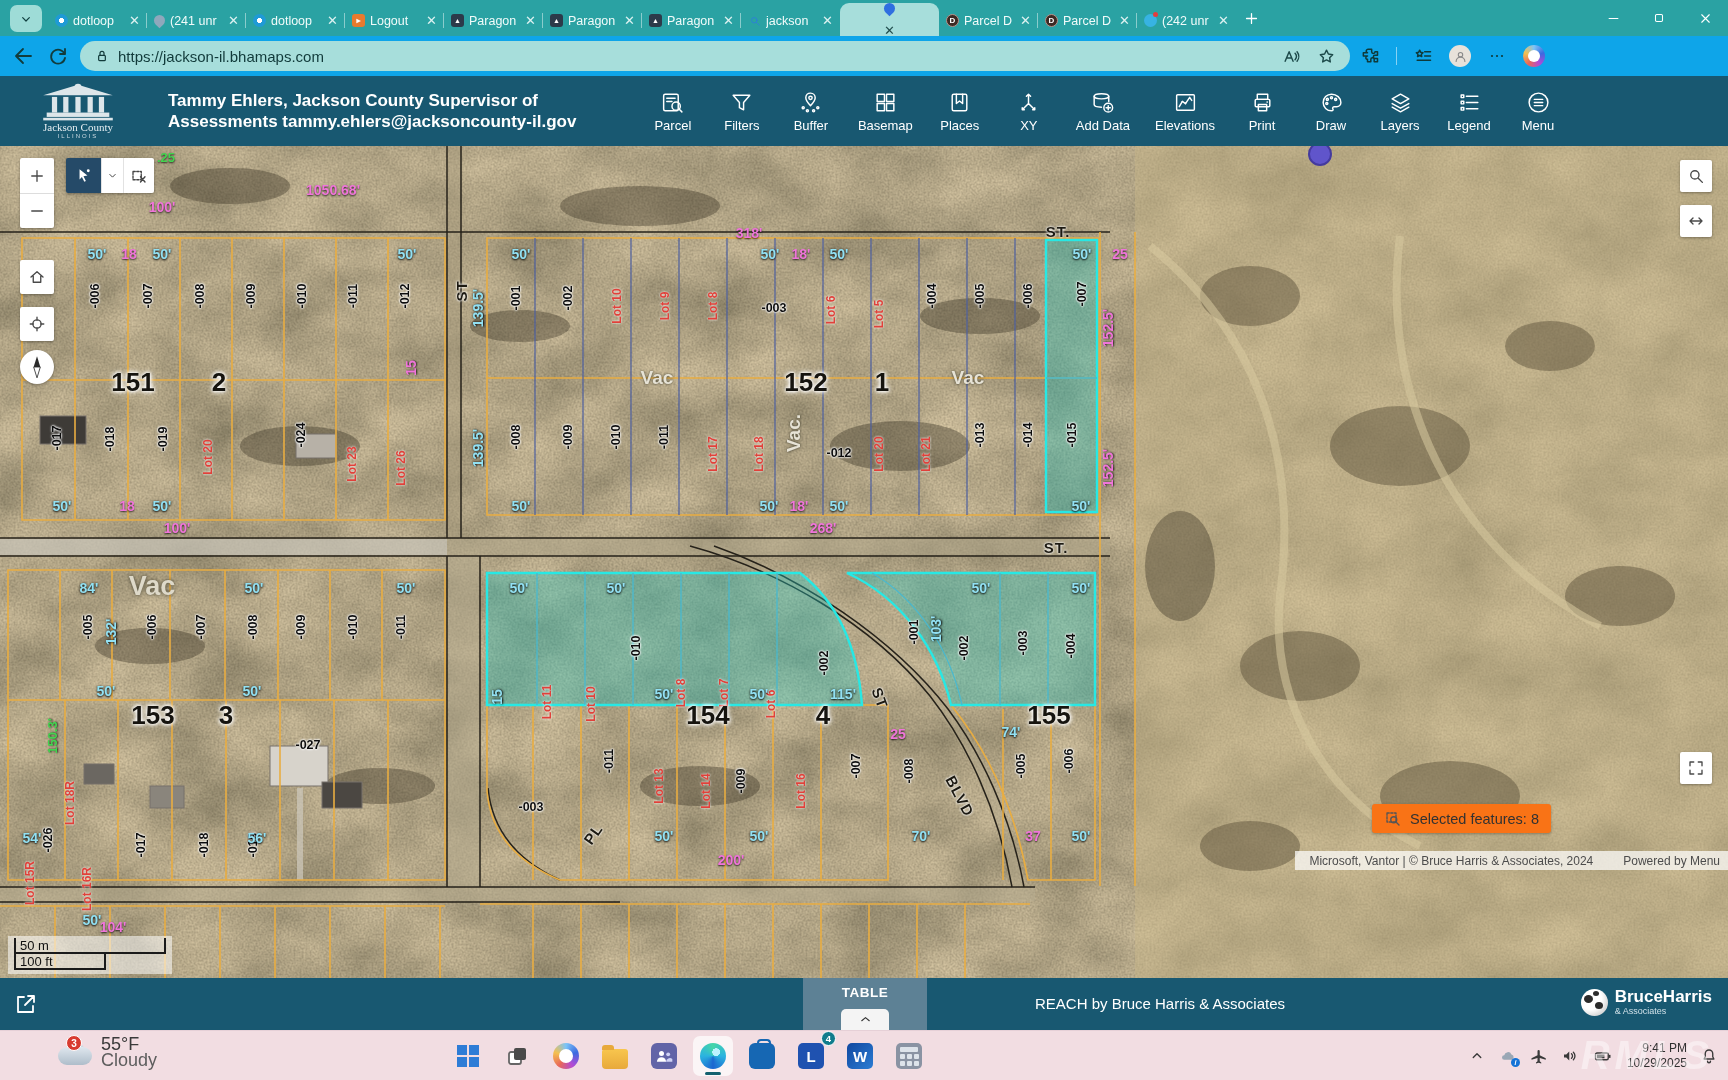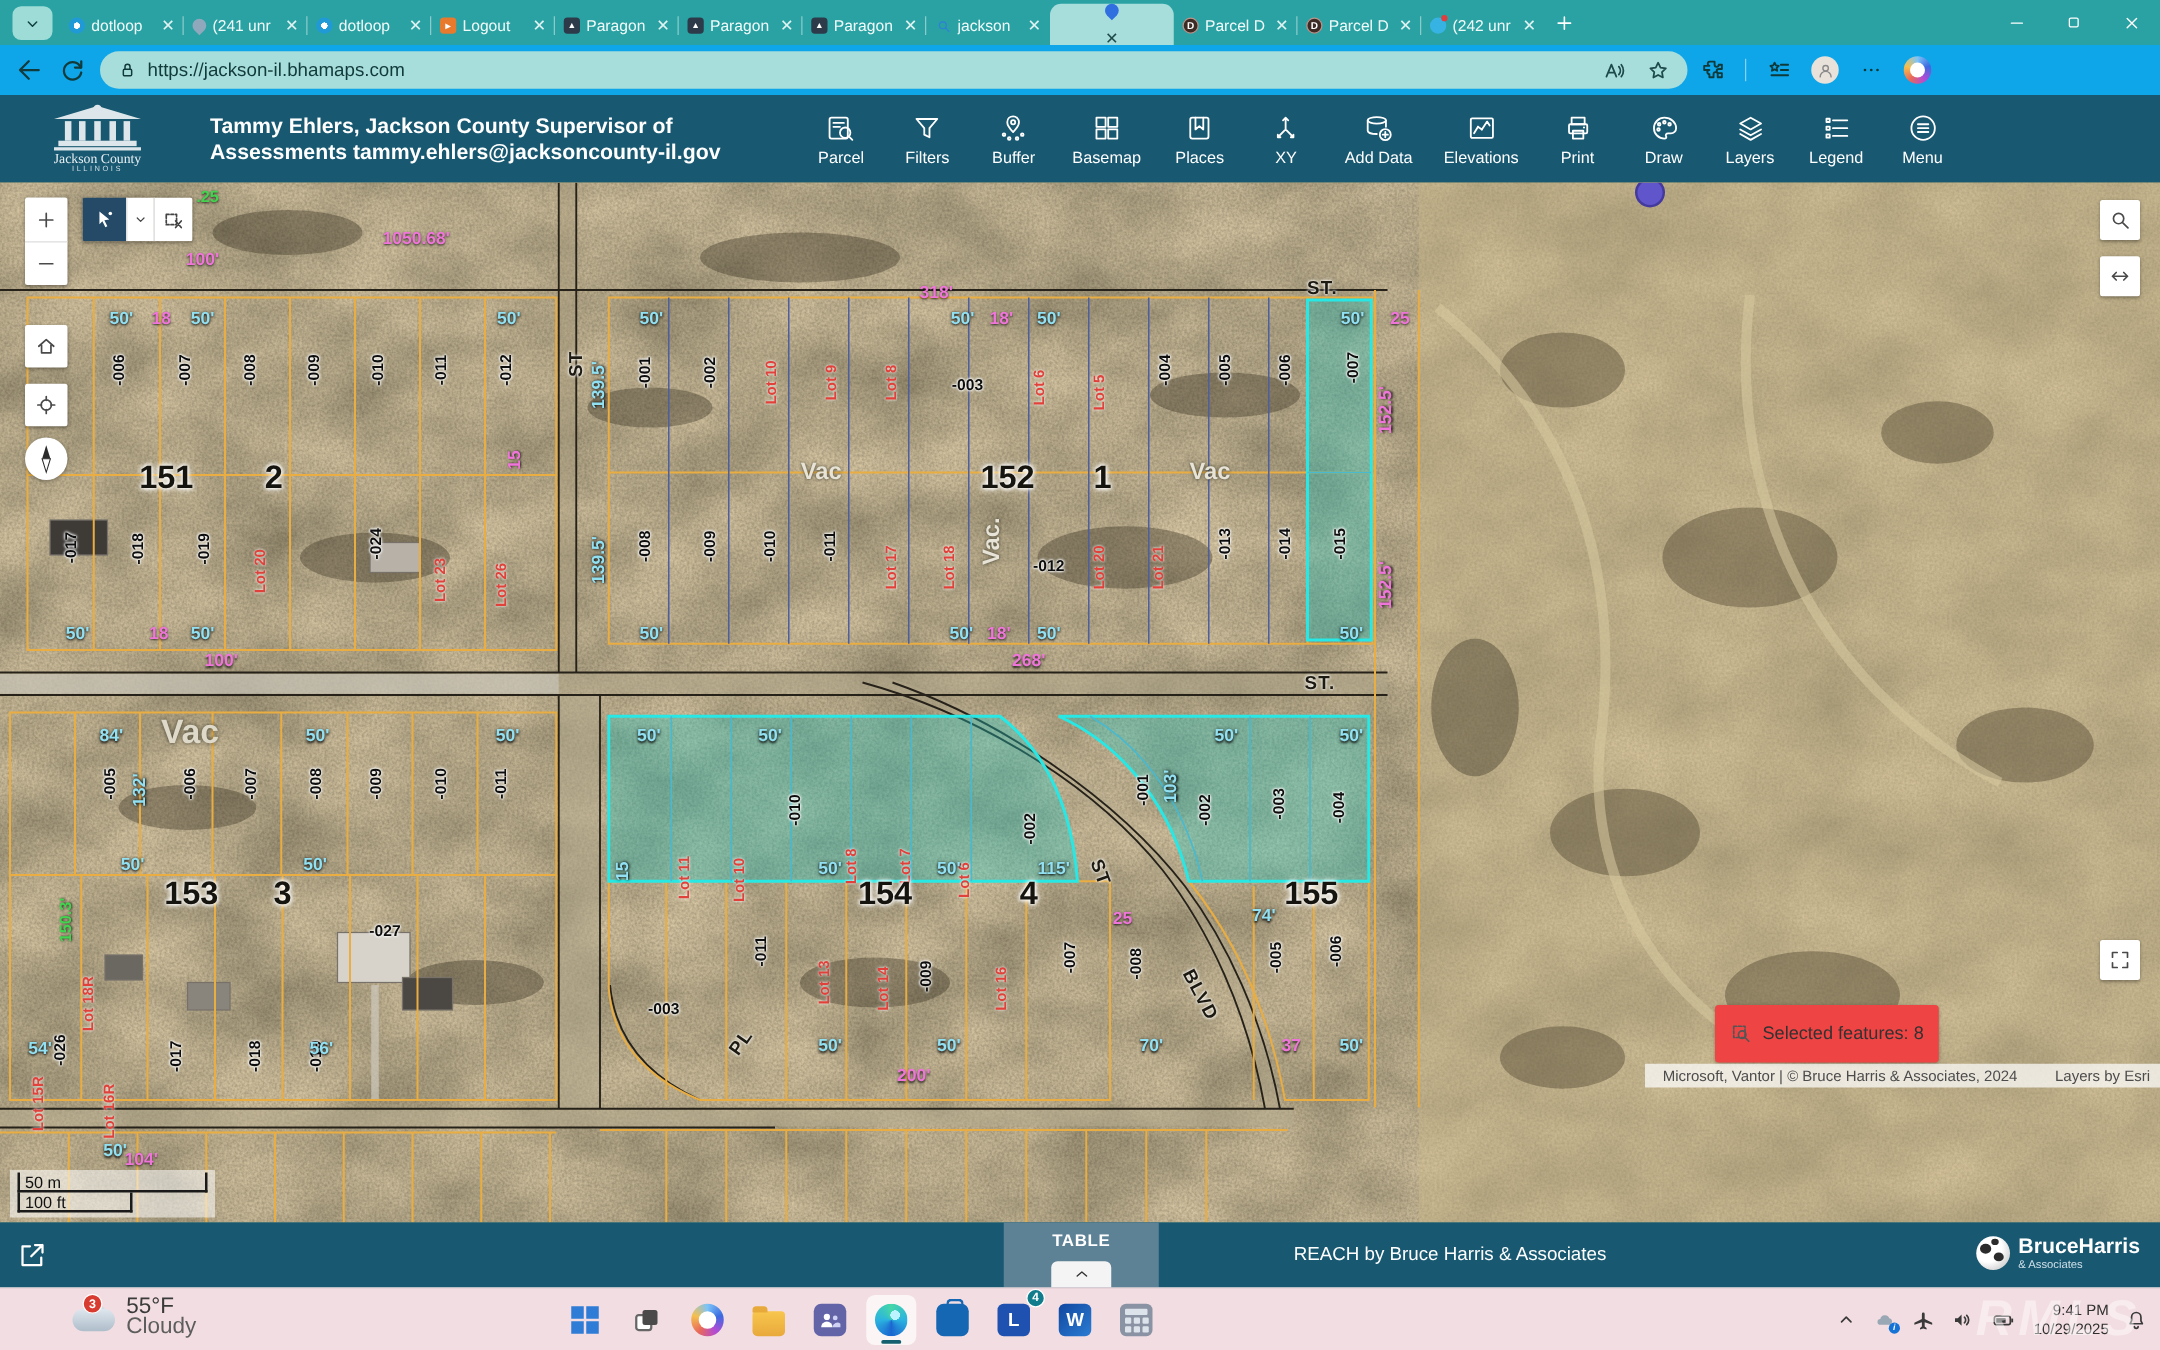--- a/index.html
+++ b/index.html
@@ -75,21 +75,21 @@
   .selbar{position:absolute;left:66px;top:12px;display:flex;box-shadow:0 1px 3px rgba(0,0,0,.35);border-radius:2px;overflow:hidden;}
   .selbar .sb{height:35px;display:flex;align-items:center;justify-content:center;}
   .sb-cursor{width:35px;background:#254a68;color:#fff;}
   .sb-drop{width:22px;background:#fff;color:#444;border-left:1px solid #e2e2e2;}
   .sb-clear{width:31px;background:#fff;color:#444;border-left:1px solid #e2e2e2;}
   .compass{position:absolute;left:20px;top:204px;width:34px;height:34px;border-radius:50%;background:#fff;box-shadow:0 1px 3px rgba(0,0,0,.35);display:flex;align-items:center;justify-content:center;}
   .scalebar{position:absolute;left:8px;bottom:4px;background:rgba(255,255,255,.55);padding:2px 6px 4px 6px;color:#111;font-size:13px;line-height:15px;}
   .sline{border-bottom:2px solid #1a1a1a;border-right:2px solid #1a1a1a;border-left:2px solid #1a1a1a;height:16px;padding:0 4px;}
   .sline.m{width:152px;}
   .sline.ft{width:92px;border-top:none;}
-  .selbadge{position:absolute;left:1372px;top:658px;height:46px;background:#ef4444;border-radius:3px;box-shadow:0 1px 3px rgba(0,0,0,.3);display:flex;align-items:center;gap:8px;padding:0 12px;font-size:14.5px;color:#323232;}
+  .selbadge{position:absolute;left:1372px;top:658px;height:29px;background:#f97316;border-radius:3px;box-shadow:0 1px 3px rgba(0,0,0,.3);display:flex;align-items:center;gap:8px;padding:0 12px;font-size:14.5px;color:#323232;}
   .attrib{position:absolute;right:0;bottom:108px;height:19px;background:rgba(255,255,255,.72);display:flex;align-items:center;font-size:12px;color:#4c4c4c;padding:0 8px 0 14px;gap:30px;}
 
   
   .bottombar{position:relative;height:52px;background:#185871;color:#fff;}
   .sharebtn{position:absolute;left:14px;top:14px;width:24px;height:24px;color:#fff;}
   .tabletab{position:absolute;left:803px;top:0;width:124px;height:52px;background:#5d8195;text-align:center;}
   .tabletab .tt{font-size:13.5px;font-weight:700;letter-spacing:.5px;margin-top:7px;}
   .tablechev{position:absolute;left:50%;transform:translateX(-50%);bottom:0;width:48px;height:21px;background:#f4f4f4;border-radius:5px 5px 0 0;display:flex;align-items:center;justify-content:center;color:#333;}
   .reach{position:absolute;left:1160px;top:0;transform:translateX(-50%);line-height:52px;font-size:15px;}
   .brand{position:absolute;right:16px;top:10px;display:flex;gap:7px;align-items:center;}
@@ -900,21 +900,21 @@
 
     <div class="selbadge">
       <svg class="ic" width="18" height="18" style="color:#555">
           <use href="#i-dashmag"></use>
         </svg>
       <span>Selected features: 8</span>
     </div>
 
     <div class="attrib">
       <span>Microsoft, Vantor | © Bruce Harris &amp; Associates, 2024</span>
-      <span>Layers by Esri</span>
+      <span>Powered by Menu</span>
     </div>
 
     <div class="scalebar">
       <div class="sline m"><span>50 m</span></div>
       <div class="sline ft"><span>100 ft</span></div>
     </div>
   </div>
 
   <div class="bottombar">
     <svg class="ic sharebtn">

